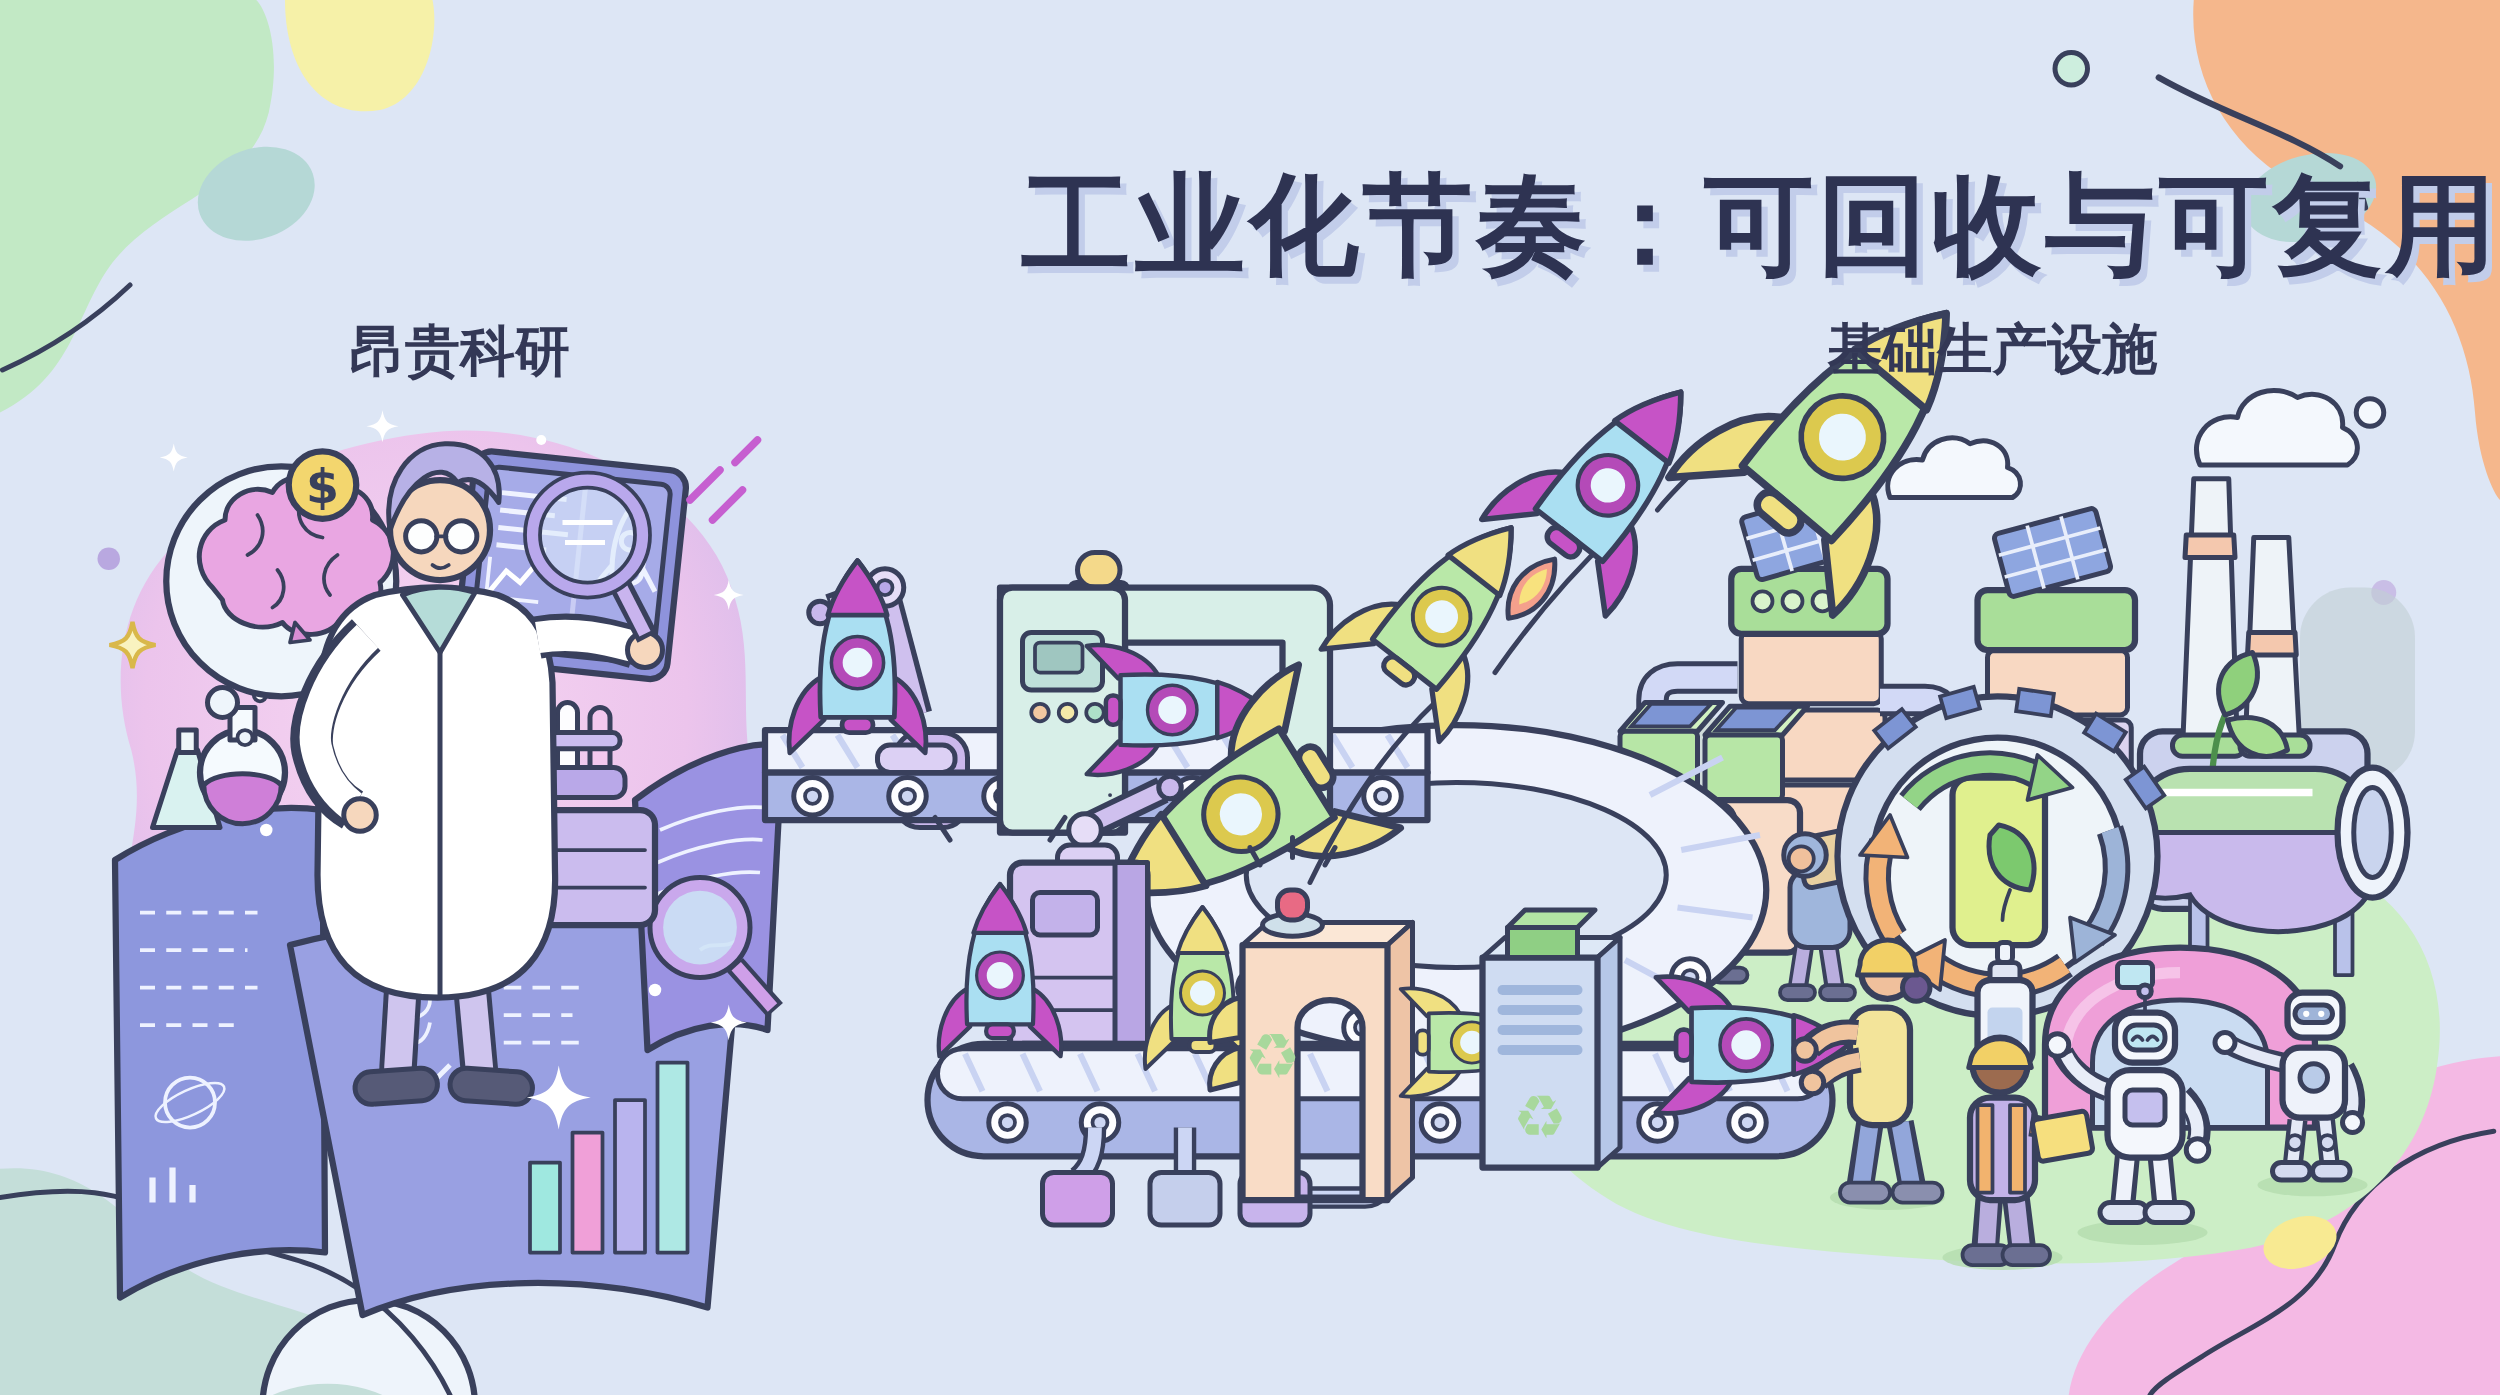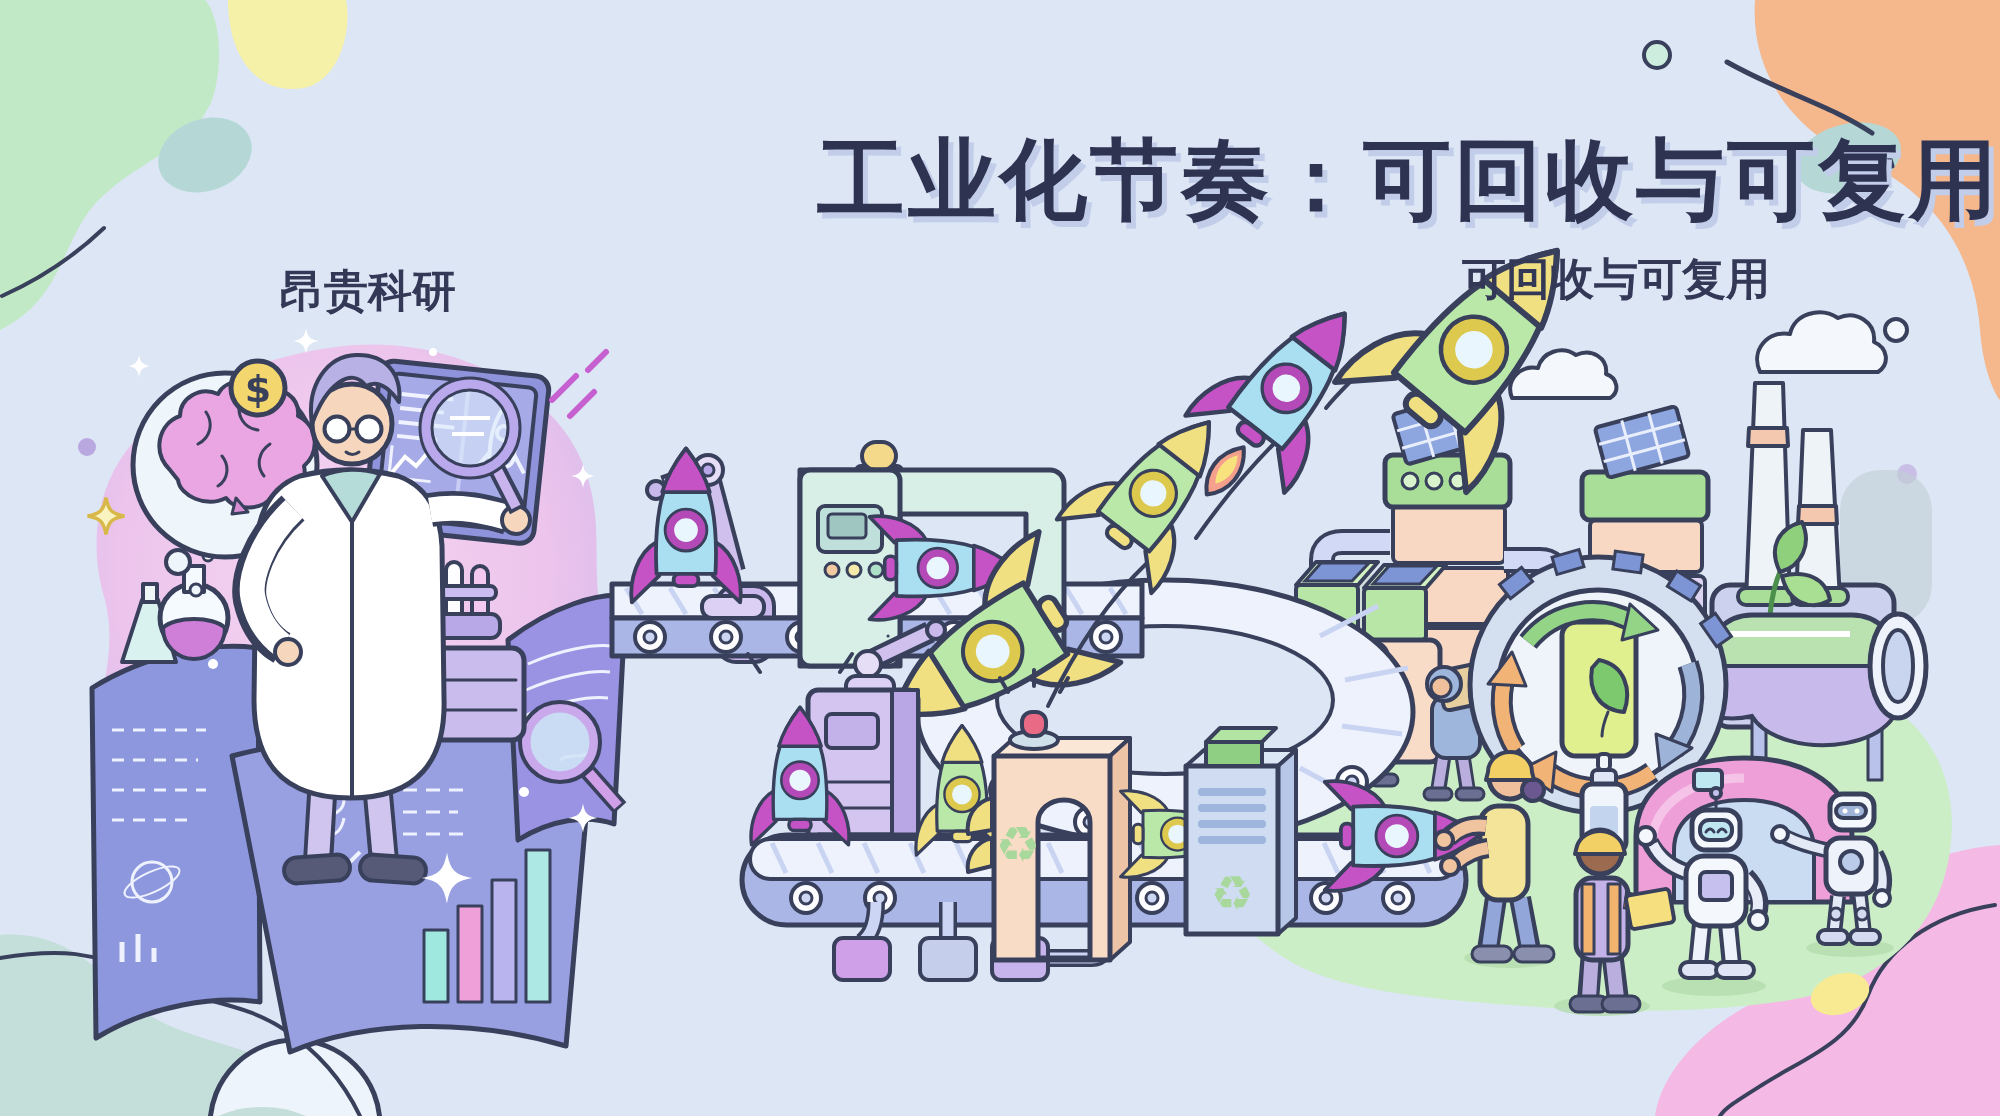--- a/index.html
+++ b/index.html
@@ -8,21 +8,21 @@
   .stage{position:absolute;inset:0;width:2000px;height:1116px;}
   svg.scene{position:absolute;left:0;top:0;}
   svg .s5{stroke:#39405c;stroke-width:5;stroke-linecap:round;stroke-linejoin:round;}
   svg .s4{stroke:#39405c;stroke-width:4;stroke-linecap:round;stroke-linejoin:round;}
   svg .s3{stroke:#39405c;stroke-width:3;stroke-linecap:round;stroke-linejoin:round;}
   svg .n{fill:none;}
   .title{position:absolute;left:0;right:0;top:62px;text-align:right;
          font-size:88px;font-weight:800;letter-spacing:3px;color:#2e3352;
          text-shadow:5px 6px 0 #c2cdea;}
   .label{position:absolute;font-size:44px;font-weight:700;color:#333856;}
-  .label.left{left:280px;top:252px;margin-top:10px;}
+  .label.left{left:280px;top:252px;}
   .label.right{left:1462px;top:250px;}
   .recycle-glyph{font-family:"DejaVu Sans",sans-serif;font-weight:700;}
 </style>
 </head>
 <body>
 
 <div class="stage">
 
 <svg class="scene" width="2000" height="1116" viewBox="0 0 2000 1116">
   <defs>
@@ -589,14 +589,14 @@
       <path class="s4" d="M0,-6 C-18,14 -16,38 0,54 C16,38 18,14 0,-6 Z" fill="#f4a08c"></path>
       <path d="M0,4 C-9,16 -8,30 0,40 C8,30 9,16 0,4 Z" fill="#f8e27e"></path>
     </g>
     <use href="#rk" transform="translate(1285,390) rotate(38) scale(1.1)" style="--body:#aadff2;--fin:#c653c6;--ring:#b44ab8"></use>
     <use href="#rk" transform="translate(1472,352) rotate(40) scale(1.5)" style="--body:#b9e8a8;--fin:#f0e081;--ring:#dcc94e"></use>
   </g>
 </svg>
 
   <h1 class="title">工业化节奏：可回收与可复用</h1>
   <div class="label left">昂贵科研</div>
-  <div class="label right">可回收与可复用</div>
+  <div class="label right">基础生产设施</div>
 </div>
 
 </body></html>

